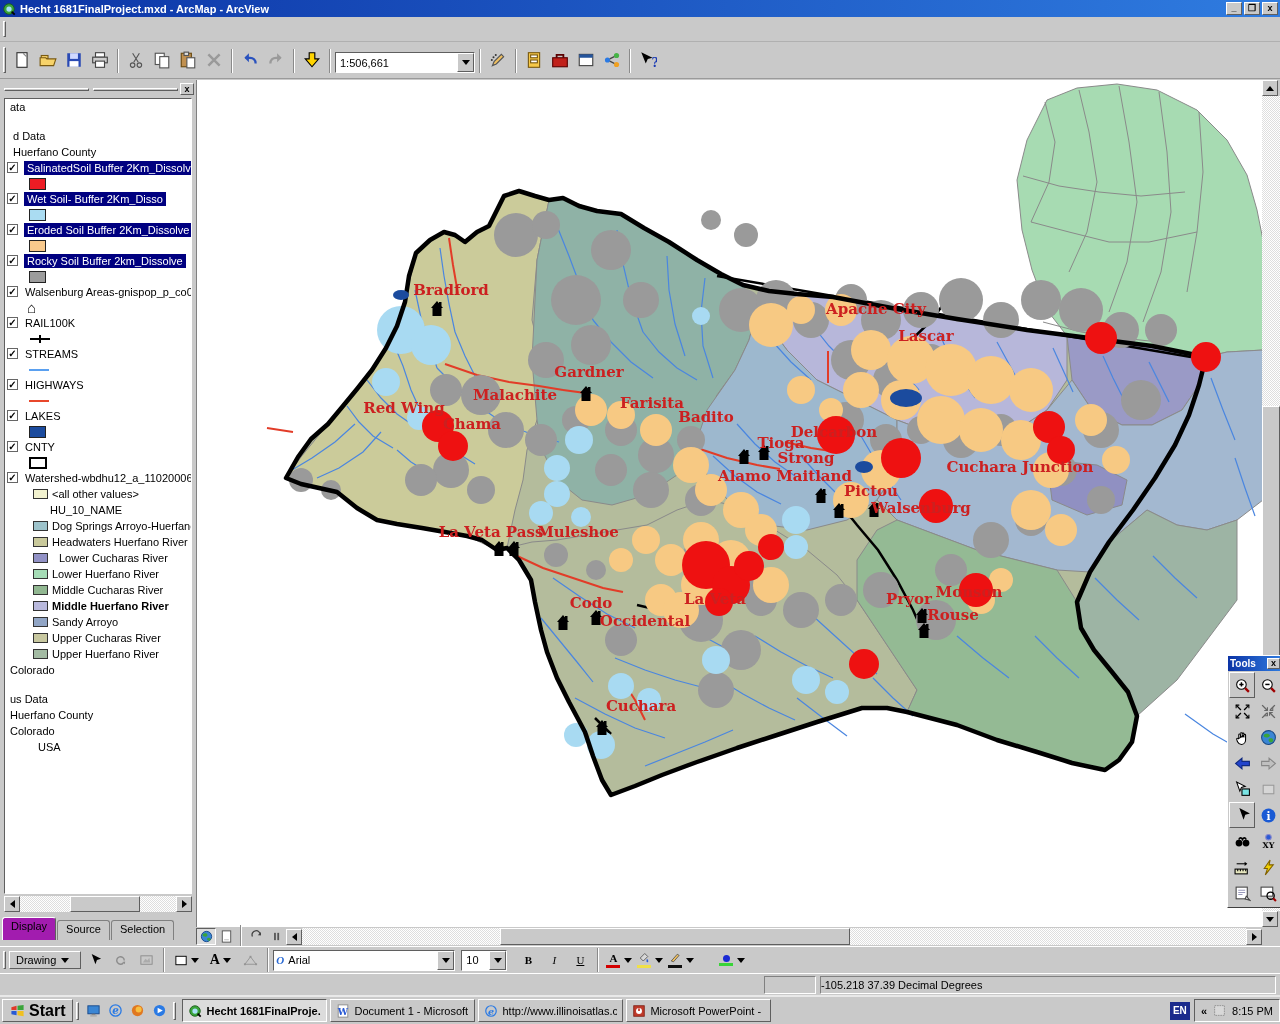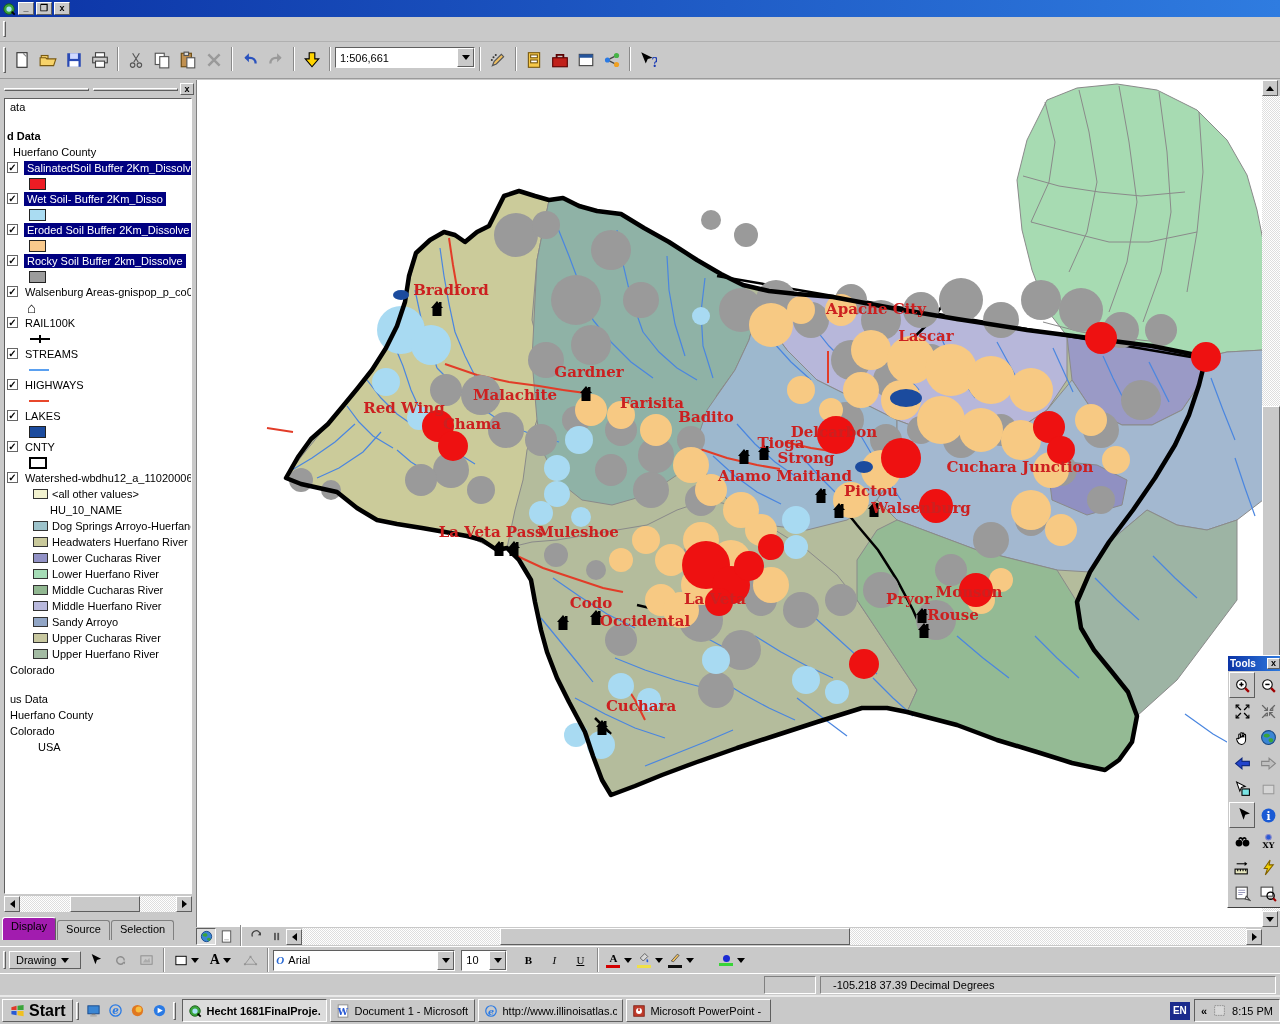--- a/index.html
+++ b/index.html
@@ -65,21 +65,21 @@
 .drawbar{position:absolute;left:0;top:946px;width:1280px;height:27px;background:#c9c9c9;border-top:1px solid #fff;display:flex;align-items:center}
 .draw-menu{display:flex;align-items:center;padding:2px 6px}
 .draw-menu span{margin-right:5px}
 .dis{opacity:.45;filter:grayscale(1)}
 .colorbtn{display:flex;align-items:center;height:22px;padding:0 2px}
 .colorbtn .g{display:flex;flex-direction:column;align-items:center;width:16px}
 .colorbtn .bar{width:14px;height:3px;margin-top:1px}
 .colorbtn .arrow-down{margin-left:3px}
 
 .statusbar{position:absolute;left:0;top:973px;width:1280px;height:22px;background:#c9c9c9;border-top:1px solid #fff;display:flex;align-items:center}
-.cell{height:18px;border:1px solid;border-color:#808080 #fff #fff #808080;display:flex;align-items:center;padding:0 12px}
+.cell{height:18px;border:1px solid;border-color:#808080 #fff #fff #808080;display:flex;align-items:center;padding:0 0}
 
 .taskbar{position:absolute;left:0;top:995px;width:1280px;height:29px;background:#c9c9c9;border-top:2px solid #e8e8e8;display:flex;align-items:center}
 .startbtn{height:23px;margin-left:2px;display:flex;align-items:center;padding:0 7px;font-weight:bold;font-size:16px}
 .ql{width:22px;height:22px;display:flex;align-items:center;justify-content:center}
 .taskbtn{height:23px;display:flex;align-items:center;padding:0 5px;margin-left:3px;font-size:11px;white-space:nowrap;overflow:hidden}
 .taskbtn.active{background:#dcdcdc;font-weight:bold;border-color:#5f5f5f #fff #fff #5f5f5f}
 .taskbtn .ico{margin-right:4px;flex:none;display:flex}
 .tray{height:23px;display:flex;align-items:center;padding:0 6px;margin-left:4px}
 .enbox{width:20px;height:18px;background:#1a2a8c;color:#fff;display:flex;align-items:center;justify-content:center;font-size:10px;font-weight:bold}
 svg{display:block}
@@ -89,32 +89,33 @@
 <body>
 
 <div class="titlebar">
   <span id="appicon">
       <svg width="14" height="14" viewBox="0 0 16 16" xmlns="http://www.w3.org/2000/svg">
         <circle cx="8" cy="8" r="6" fill="#3aa43a" stroke="#185a18"></circle>
         <circle cx="8" cy="8" r="3" fill="#a8e0f8"></circle>
         <path d="M11 11l3.5 3.5" stroke="#000" stroke-width="2"></path>
       </svg>
     </span>
+  <span class="ttl">Hecht 1681FinalProject.mxd - ArcMap - ArcView</span>
   <span class="winbtn out">_</span>
   <span class="winbtn out">❐</span>
   <span class="winbtn out">x</span>
 </div>
 
 <div class="menubar">
   <span class="grip"></span>
 </div>
 
 <div class="toolbar">
   <span class="grip"></span>
-  <span id="tbslot" style="display:flex;align-items:flex-start">
+  <span id="tbslot" style="display:flex;align-items:flex-end">
       <span class="tbtn">
         <svg width="18" height="18" viewBox="0 0 16 16" xmlns="http://www.w3.org/2000/svg">
           <rect x="3.5" y="1.5" width="9" height="13" fill="#fff" stroke="#333"></rect>
           <path d="M9 2l3 3" stroke="#888"></path>
         </svg>
       </span>
       <span class="tbtn">
         <svg width="18" height="18" viewBox="0 0 16 16" xmlns="http://www.w3.org/2000/svg">
           <rect x="2" y="4" width="6" height="3" fill="#f7d36a" stroke="#7a5a10"></rect>
           <path d="M1 13V6h5l1 1h8l-2 6z" fill="#f7d36a" stroke="#7a5a10"></path>
@@ -238,21 +239,21 @@
     <span class="bar"></span>
       <span class="bar"></span>
     <span class="toc-close out">x</span>
   </div>
   <div class="toc-list" id="toclist">
       <div class="trow" style="height: 16px;">
         <span style="margin-left: 5px;">ata</span>
       </div>
       <div class="trow" style="height: 13px;"></div>
       <div class="trow" style="height: 16px;">
-        <span style="margin-left: 2px; font-weight: bold;">d Data</span>
+        <span style="margin-left: 8px; font-weight: normal;">d Data</span>
       </div>
       <div class="trow" style="height: 16px;">
         <span style="margin-left: 8px;">Huerfano County</span>
       </div>
       <div class="trow" style="height: 16px;">
         <span class="cb">✓</span>
         <span class="lbl sel">SalinatedSoil Buffer 2Km_Dissolve</span>
       </div>
       <div class="trow" style="height: 15px;">
         <span class="sw-fill" style="background: rgb(237, 28, 36);"></span>
@@ -336,33 +337,33 @@
         <span style="margin-left: 45px;">HU_10_NAME</span>
       </div>
       <div class="trow" style="height: 16px;">
         <span class="leg-sw" style="background: rgb(157, 195, 203);"></span>
         <span class="leg-lbl">Dog Springs Arroyo-Huerfano R</span>
       </div>
       <div class="trow" style="height: 16px;">
         <span class="leg-sw" style="background: rgb(201, 201, 155);"></span>
         <span class="leg-lbl">Headwaters Huerfano River</span>
       </div>
-      <div class="trow" style="height: 16px;">
+      <div class="trow" style="height: 16px; gap: 7px;">
         <span class="leg-sw" style="background: rgb(145, 145, 197);"></span>
         <span class="leg-lbl">Lower Cucharas River</span>
       </div>
       <div class="trow" style="height: 16px;">
         <span class="leg-sw" style="background: rgb(165, 220, 182);"></span>
         <span class="leg-lbl">Lower Huerfano River</span>
       </div>
       <div class="trow" style="height: 16px;">
         <span class="leg-sw" style="background: rgb(145, 183, 145);"></span>
         <span class="leg-lbl">Middle Cucharas River</span>
       </div>
-      <div class="trow" style="height: 16px;">
+      <div class="trow" style="height: 16px; font-weight: bold;">
         <span class="leg-sw" style="background: rgb(185, 185, 221);"></span>
         <span class="leg-lbl">Middle Huerfano River</span>
       </div>
       <div class="trow" style="height: 16px;">
         <span class="leg-sw" style="background: rgb(145, 165, 197);"></span>
         <span class="leg-lbl">Sandy Arroyo</span>
       </div>
       <div class="trow" style="height: 16px;">
         <span class="leg-sw" style="background: rgb(199, 199, 159);"></span>
         <span class="leg-lbl">Upper Cucharas River</span>

